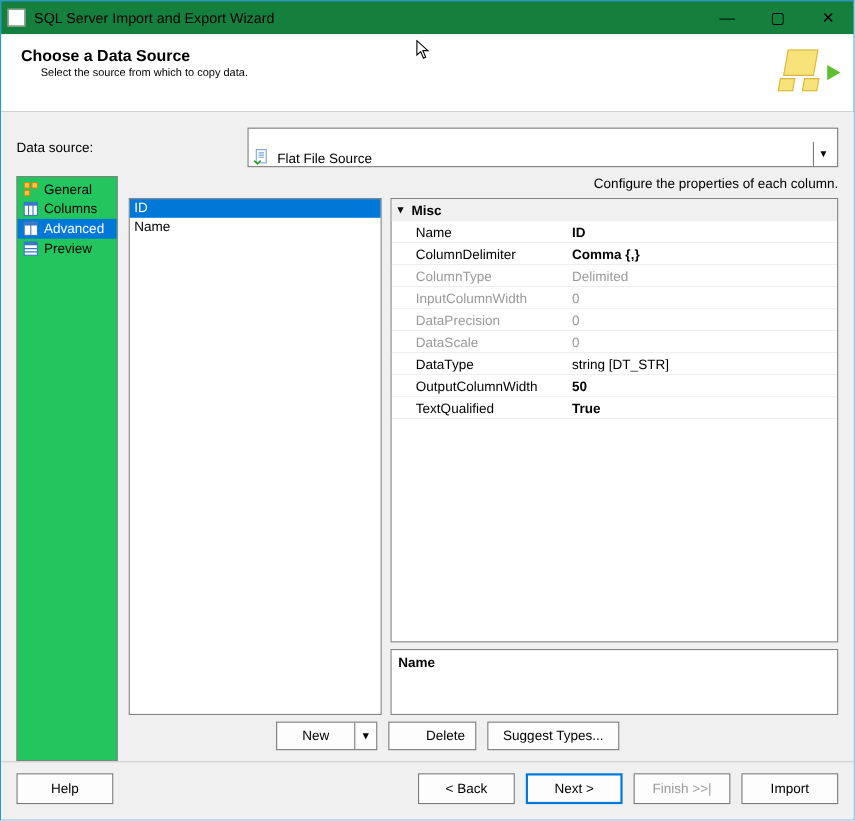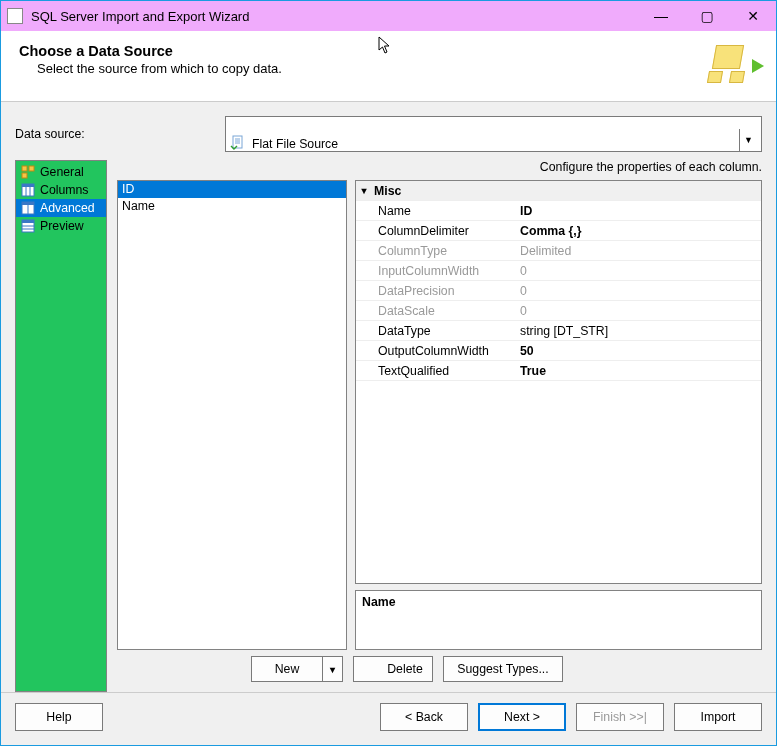--- a/index.html
+++ b/index.html
@@ -1,25 +1,25 @@
 <!DOCTYPE html>
 <html><head>
 <meta charset="utf-8">
 <style>
   * { box-sizing: border-box; }
   html, body { margin:0; padding:0; font-family: "Segoe UI", Tahoma, sans-serif; font-size:12.3px; color:#000; background:#fff; }
   .window { width:777px; height:746px; border:1px solid #1a9be0; display:flex; flex-direction:column; background:#fff; }
-  .titlebar { height:30px; background:#f0abfc; display:flex; align-items:center; padding:0 0 0 6px; color:#000; }
+  .titlebar { height:30px; background:#15803d; display:flex; align-items:center; padding:0 0 0 6px; color:#000; }
   .titlebar .icon { width:16px; height:16px; background:#fff; border:1px solid #888; margin-right:8px; }
   .titlebar .title { flex:1; font-size:13px; color:#000; }
   .titlebar .winbtn { width:46px; height:30px; display:flex; align-items:center; justify-content:center; font-size:14px; color:#000; cursor:default; }
   .header { padding:12px 18px 8px 18px; display:flex; align-items:flex-start; border-bottom:1px solid #ccc; }
   .header-text { flex:1; }
   .header h1 { margin:0; font-size:14.5px; font-weight:bold; }
-  .header p { margin:2px 0 0 18px; font-size:13px; }
+  .header p { margin:2px 0 0 18px; font-size:10px; }
   .header-graphic { width:60px; height:50px; position:relative; }
   .header-graphic .box1 { position:absolute; width:28px; height:24px; left:16px; top:2px; background:#f8e27a; border:1px solid #d8b740; transform:skewX(-10deg); }
   .header-graphic .box2 { position:absolute; width:14px; height:12px; left:10px; top:28px; background:#f8e27a; border:1px solid #d8b740; transform:skewX(-10deg);}
   .header-graphic .box3 { position:absolute; width:14px; height:12px; left:32px; top:28px; background:#f8e27a; border:1px solid #d8b740; transform:skewX(-10deg);}
   .header-graphic .arrow { position:absolute; right:-6px; top:16px; width:0;height:0; border-top:7px solid transparent; border-bottom:7px solid transparent; border-left:12px solid #5fbf2f; }
   .content { flex:1; background:#f0f0f0; padding:10px 14px 0 14px; display:flex; flex-direction:column; gap:6px; }
   .dsrow { display:flex; align-items:center; gap:8px; padding:4px 0 2px 0; }
   .dsrow label { width:202px; font-size:12.3px; }
   .ds-select { flex:1; height:36px; border:1px solid #7a7a7a; background:#fff; display:flex; align-items:flex-end; padding:0 4px; }
   .ds-select .fficon { width:16px; height:16px; margin-right:6px; display:inline-flex; align-items:center; justify-content:center; }

